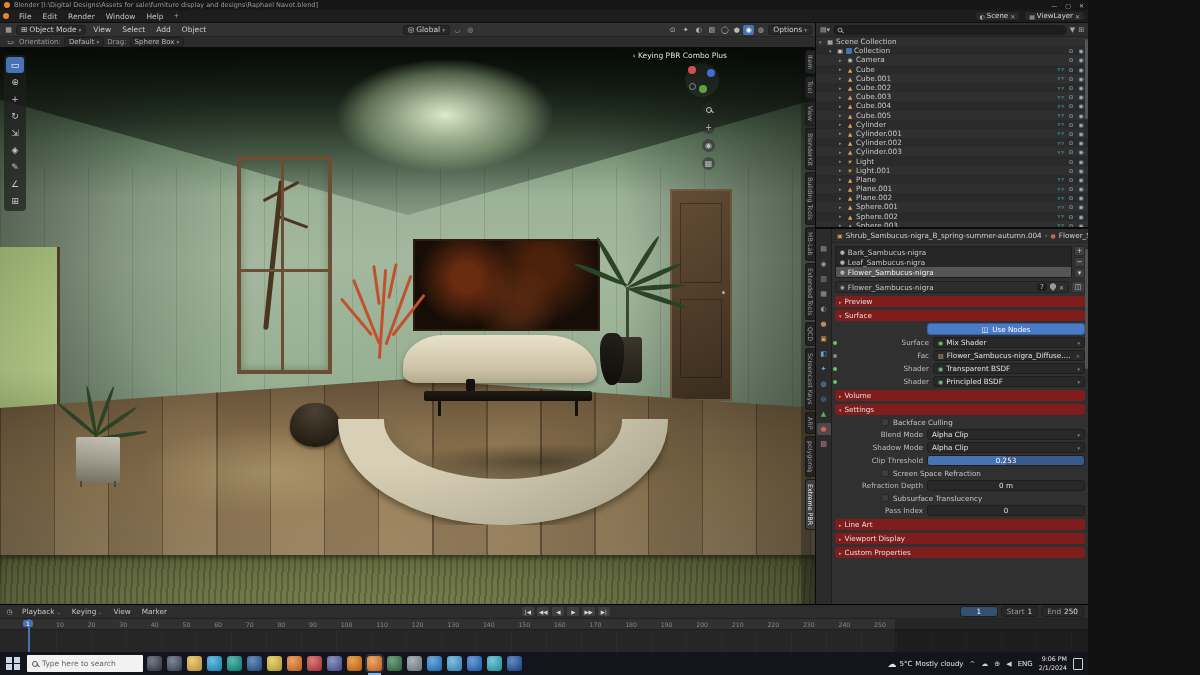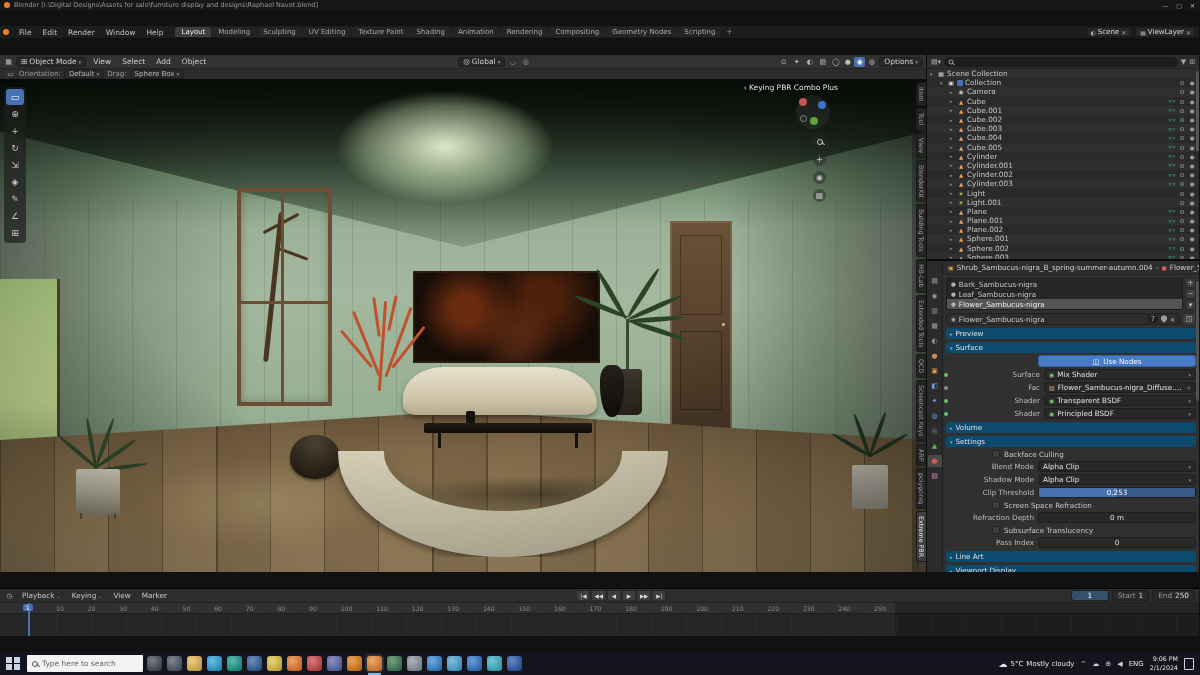--- a/index.html
+++ b/index.html
@@ -1,18 +1,18 @@
 <!DOCTYPE html>
 <html><head>
 <meta charset="utf-8">
 <style>
   *{box-sizing:border-box;margin:0;padding:0;}
   html,body{width:1200px;height:675px;overflow:hidden;background:#111;
     font-family:"DejaVu Sans","Liberation Sans",sans-serif;-webkit-font-smoothing:antialiased;}
-  #app{width:1199px;height:675px;display:flex;flex-direction:column;color:#cfcfcf;gap:16px;}
+  #app{width:1088px;height:675px;display:flex;flex-direction:column;color:#cfcfcf;}
 
   
   .titlebar{height:10px;background:#161616;display:flex;align-items:center;padding:0 4px;font-size:6.5px;color:#9a9a9a;flex:0 0 auto;}
   .blender-dot{width:6px;height:6px;border-radius:50%;background:#e8832c;margin-right:4px;flex:0 0 auto;}
   .tb-title{white-space:nowrap;overflow:hidden;flex:1;}
   .win-ctrls{display:flex;gap:8px;font-size:6px;color:#bbb;}
   .win-ctrls span{cursor:default;}
 
   
   .topbar{height:13px;background:#1d1d1d;border-bottom:1px solid #0e0e0e;display:flex;align-items:center;font-size:7.5px;color:#c4c4c4;padding:0 3px;gap:1px;flex:0 0 auto;}
@@ -186,21 +186,21 @@
   .slot-row{height:10px;display:flex;align-items:center;gap:3px;padding:0 4px;}
   .slot-row.selected{background:#555555;color:#f0f0f0;}
   .slot-ico{font-size:5.5px;color:#b0b0b0;}
   .slot-btns{display:flex;flex-direction:column;gap:1px;}
   .sbtn{width:11px;height:10px;background:#3e3e3e;border:1px solid #2a2a2a;border-radius:2px;display:flex;align-items:center;justify-content:center;font-size:7px;color:#ccc;}
   .mat-id{display:flex;align-items:center;gap:2px;margin-top:3px;}
   .mat-field{flex:1;height:12px;background:#2d2d2d;border:1px solid #1f1f1f;border-radius:3px;display:flex;align-items:center;gap:3px;padding:0 4px;overflow:hidden;white-space:nowrap;}
   .mat-count{background:#1f1f1f;border-radius:2px;padding:0 3px;font-size:6.5px;color:#bbb;}
   .shield{width:6px;height:8px;background:#9a9a9a;clip-path:polygon(50% 0,100% 22%,100% 60%,50% 100%,0 60%,0 22%);flex:0 0 auto;}
   .nodebtn{width:14px;height:12px;background:#3e3e3e;border:1px solid #2a2a2a;border-radius:3px;display:flex;align-items:center;justify-content:center;font-size:7px;color:#ccc;}
-  .psec{height:11px;display:flex;align-items:center;gap:3px;background:#0c4a6e;border-radius:3px;margin-top:3px;padding:0 4px;color:#e0e0e0;font-size:7.2px;}
+  .psec{height:11px;display:flex;align-items:center;gap:3px;background:#7f1d1d;border-radius:3px;margin-top:3px;padding:0 4px;color:#e0e0e0;font-size:7.2px;}
   .psec .tri{font-size:5px;color:#aaa;}
   .prow{display:flex;align-items:center;margin-top:2px;min-height:11px;gap:4px;}
   .plabel{width:88px;text-align:right;color:#bdbdbd;flex:0 0 auto;white-space:nowrap;overflow:hidden;}
   .pfield{flex:1;height:11px;background:#282828;border:1px solid #1e1e1e;border-radius:3px;display:flex;align-items:center;padding:0 4px;gap:3px;color:#e2e2e2;overflow:hidden;white-space:nowrap;position:relative;}
   .pfield .fcaret{margin-left:auto;font-size:5px;color:#888;}
   .pfield.center{justify-content:center;}
   .usenodes{flex:1;height:12px;background:#4a7bc8;border:1px solid #35619f;border-radius:3px;display:flex;align-items:center;justify-content:center;gap:4px;color:#fff;}
   .slider{flex:1;height:11px;background:#3a5a8a;border:1px solid #1e1e1e;border-radius:3px;position:relative;overflow:hidden;}
   .slider .fill{position:absolute;left:0;top:0;bottom:0;width:50%;background:#4772b3;}
   .slider .stxt{position:absolute;inset:0;display:flex;align-items:center;justify-content:center;color:#fff;}
@@ -269,34 +269,20 @@
 
   <div class="topbar">
     <span class="blender-dot"></span>
     <div style="display:flex;gap:1px;">
 
     <div class="menu-item">File</div>
         <div class="menu-item">Edit</div>
         <div class="menu-item">Render</div>
         <div class="menu-item">Window</div>
         <div class="menu-item">Help</div>
-      </div>
-    <div class="ws-wrap">
-
-    <div class="ws-tab active">Layout</div>
-        <div class="ws-tab">Modeling</div>
-        <div class="ws-tab">Sculpting</div>
-        <div class="ws-tab">UV Editing</div>
-        <div class="ws-tab">Texture Paint</div>
-        <div class="ws-tab">Shading</div>
-        <div class="ws-tab">Animation</div>
-        <div class="ws-tab">Rendering</div>
-        <div class="ws-tab">Compositing</div>
-        <div class="ws-tab">Geometry Nodes</div>
-        <div class="ws-tab">Scripting</div>
       </div>
     <div class="ws-add">+</div>
     <div class="scene-sel">
       <div class="chip">
         <span class="ci">◐</span>
         <span>Scene</span>
         <span class="ci">✕</span>
       </div>
       <div class="chip">
         <span class="ci">▦</span>

